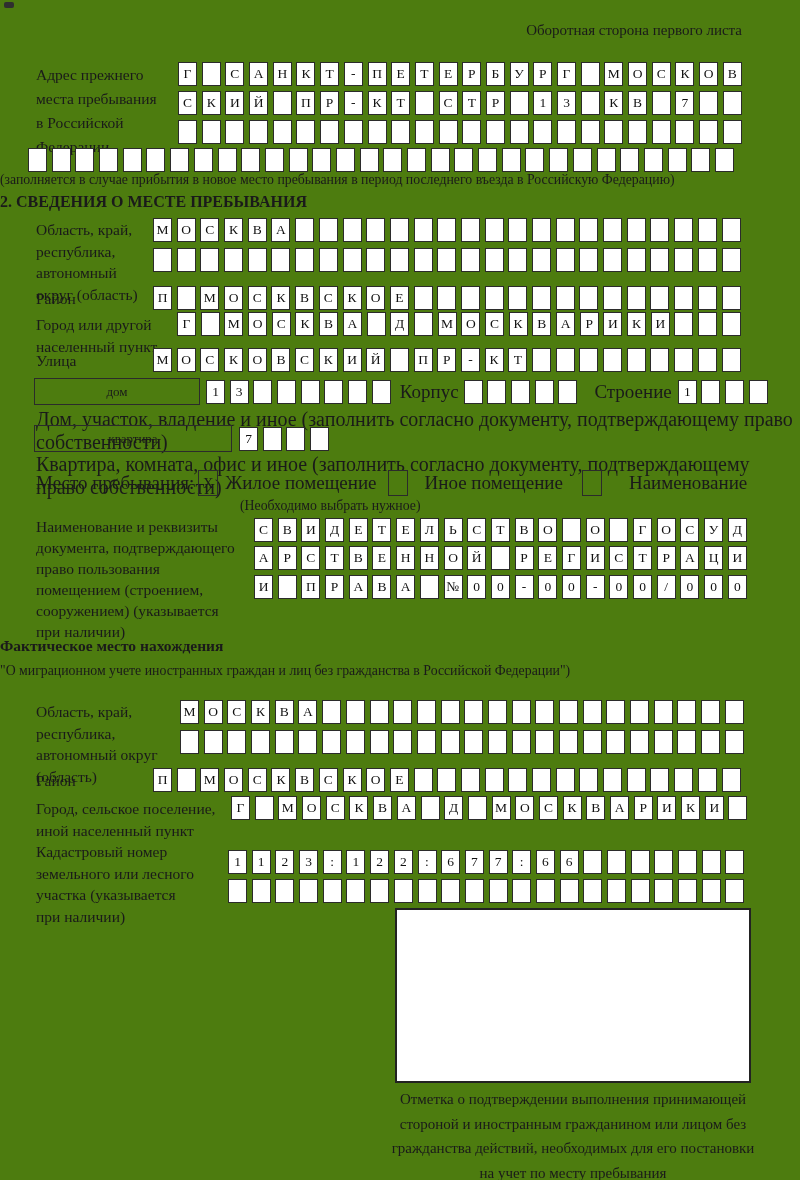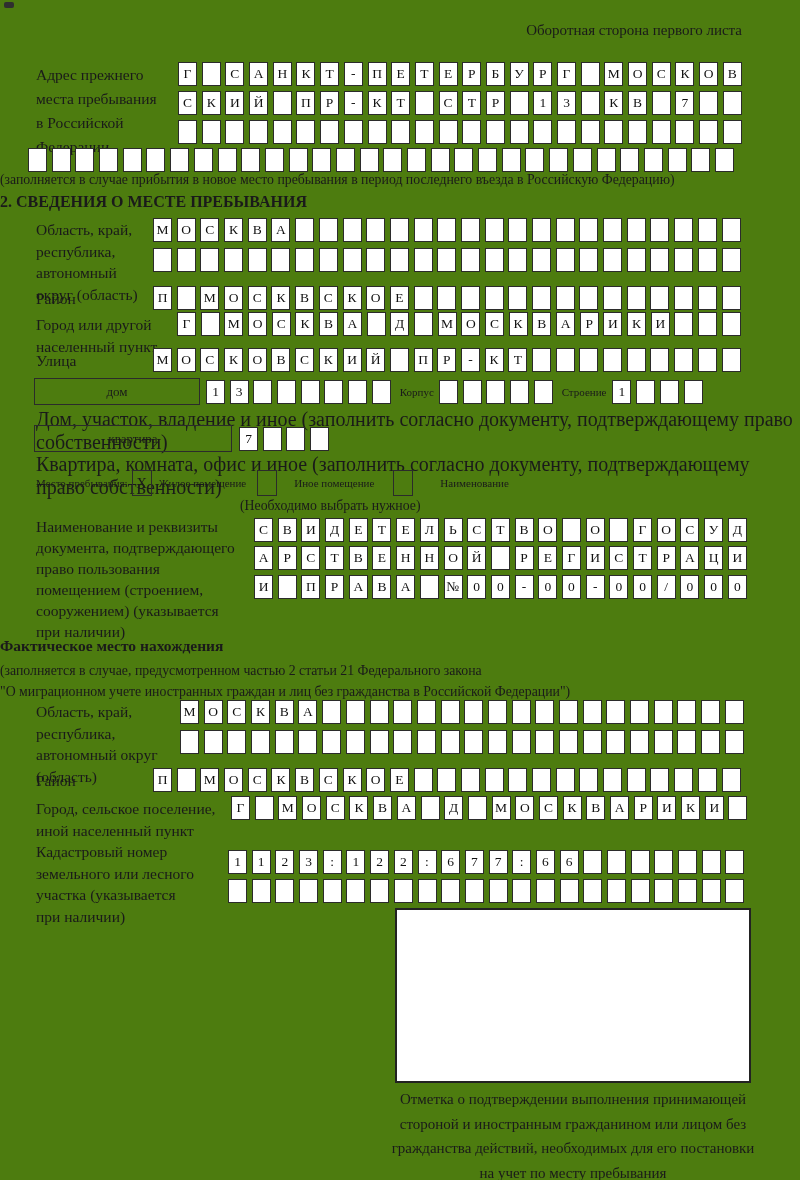--- a/index.html
+++ b/index.html
@@ -24,21 +24,21 @@
   }
   .fieldrow{display:flex;align-items:center;}
   .widebox{
     height:27px;box-sizing:border-box;border:1.9px solid #2b2b2b;
     display:flex;align-items:center;justify-content:center;font-size:13px;flex:none;
   }
   .chk{
     flex:none;width:20px;height:26px;box-sizing:border-box;border:1.9px solid #2b2b2b;
     display:flex;align-items:center;justify-content:center;font-size:14.5px;
   }
-  .inlab{font-size:11px;white-space:nowrap;flex:none;}
+  .inlab{font-size:19px;white-space:nowrap;flex:none;}
   .stamp{box-sizing:border-box;border:2px solid #222;background:#fff;}
   .stampcap{font-size:15px;line-height:24.5px;text-align:center;}
   .artifact{width:10px;height:6px;background:#2f2f2f;border-radius:2px;}
 </style>
 </head>
 <body>
 
 <div class="page">
 
   <div class="artifact abs" style="left:4px;top:2px"></div>
@@ -328,21 +328,21 @@
         <span class="cell"></span>
       </div>
     <div class="inlab" style="margin-left:9px">Корпус</div>
     <div class="boxrow" style="margin-left:5px">
         <span class="cell"></span>
         <span class="cell"></span>
         <span class="cell"></span>
         <span class="cell"></span>
         <span class="cell"></span>
       </div>
-    <div class="inlab" style="margin-left:9px">Строение</div>
+    <div class="inlab" style="margin-left:17px">Строение</div>
     <div class="boxrow" style="margin-left:6px">
         <span class="cell">1</span>
         <span class="cell"></span>
         <span class="cell"></span>
         <span class="cell"></span>
       </div>
   </div>
   <div class="cap abs" style="left:36px;top:408px">Дом, участок, владение и иное (заполнить согласно документу, подтверждающему право собственности)</div>
 
   <div class="fieldrow abs" style="left:34px;top:425px">
@@ -440,21 +440,20 @@
       <span class="cell">0</span>
       <span class="cell">0</span>
       <span class="cell">/</span>
       <span class="cell">0</span>
       <span class="cell">0</span>
       <span class="cell">0</span>
     </div>
 
   <div class="h-sub center abs" style="top:637px">Фактическое место нахождения</div>
   <div class="note center abs" style="top:660px;line-height:21px">
-      <div>(заполняется в случае, предусмотренном частью 2 статьи 21 Федерального закона</div>
       <div>"О миграционном учете иностранных граждан и лиц без гражданства в Российской Федерации")</div>
     </div>
 
   <div class="lbl abs" style="left:36px;top:701px;line-height:21.5px">
       <div>Область, край,</div>
       <div>республика,</div>
       <div>автономный округ</div>
       <div>(область)</div>
     </div>
   <div class="boxrow abs" style="left:180px;top:700px">

